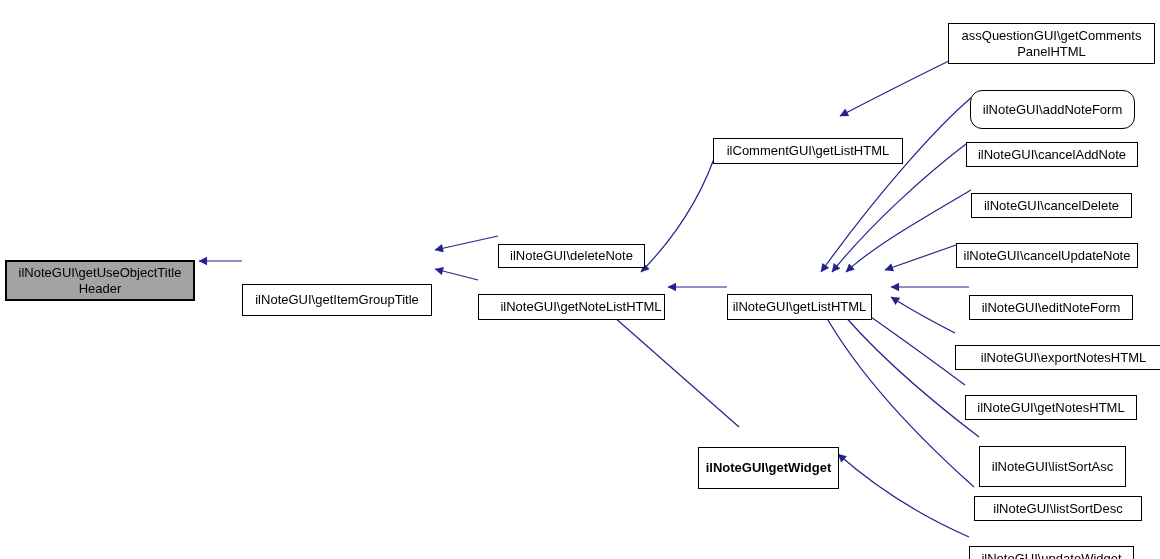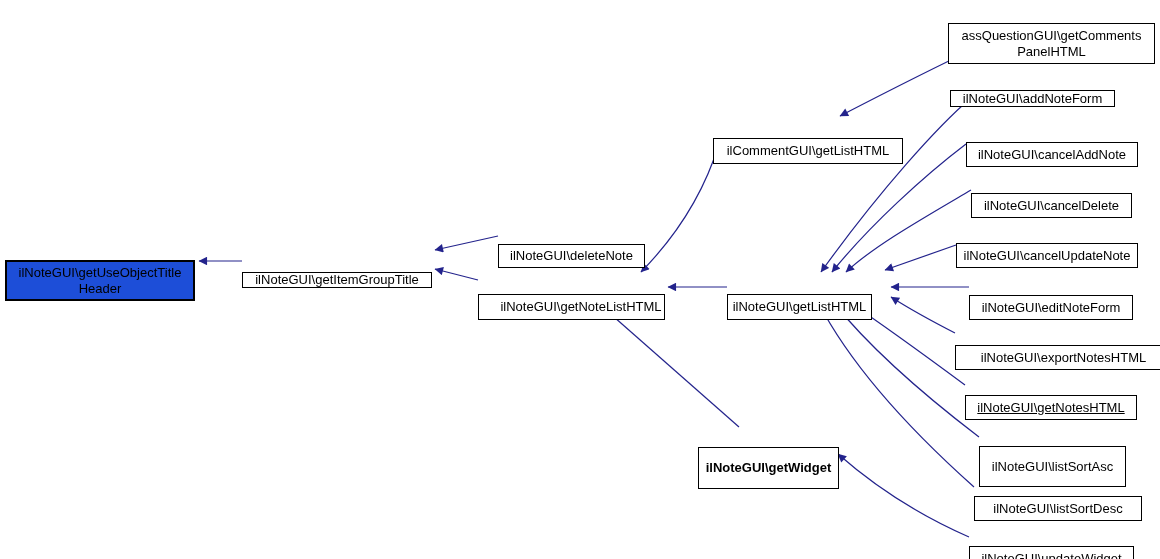--- a/index.html
+++ b/index.html
@@ -27,21 +27,21 @@
     justify-content: center;
     text-align: center;
     font-size: 13px;
     line-height: 1.22;
     color: #000000;
     white-space: nowrap;
     cursor: pointer;
     margin-top: 20px;
   }
   .node.hl {
-    background: #1d4ed8;
+    background: #a3a3a3;
     border-width: 2px;
     cursor: default;
   }
   .node span { display: block; }
 </style>
 </head>
 <body>
 
 <div id="graph-canvas">
   <svg id="edge-layer" width="1160" height="559" viewBox="0 0 1160 559" xmlns="http://www.w3.org/2000/svg">
@@ -68,58 +68,58 @@
         <path d="M979,437 Q882,363 833,302" fill="none" stroke="#23238c" stroke-width="1.2" marker-end="url(#arrowhead)"></path>
         <path d="M974,487 Q862,387 818,302" fill="none" stroke="#23238c" stroke-width="1.2" marker-end="url(#arrowhead)"></path>
         <path d="M969,537 Q896,505 838,454" fill="none" stroke="#23238c" stroke-width="1.2" marker-end="url(#arrowhead)"></path>
       </g>
   </svg>
   <div id="node-layer">
       <div class="node hl" style="left: 5px; top: 240px; width: 190px; height: 41px;">
         <span>ilNoteGUI\getUseObjectTitle</span>
         <span>Header</span>
       </div>
-      <div class="node" style="left: 242px; top: 252px; width: 190px; height: 16px;">
+      <div class="node" style="left: 242px; top: 264px; width: 190px; height: 32px;">
         <span>ilNoteGUI\getItemGroupTitle</span>
       </div>
       <div class="node" style="left: 498px; top: 224px; width: 147px; height: 24px;">
         <span>ilNoteGUI\deleteNote</span>
       </div>
       <div class="node" style="left: 478px; top: 274px; width: 187px; height: 26px; padding-left: 19px;">
         <span>ilNoteGUI\getNoteListHTML</span>
       </div>
       <div class="node" style="left: 727px; top: 274px; width: 145px; height: 26px;">
         <span>ilNoteGUI\getListHTML</span>
       </div>
       <div class="node" style="left: 713px; top: 118px; width: 190px; height: 26px;">
         <span>ilCommentGUI\getListHTML</span>
       </div>
       <div class="node" style="left: 948px; top: 3px; width: 207px; height: 41px;">
         <span>assQuestionGUI\getComments</span>
         <span>PanelHTML</span>
       </div>
-      <div class="node" style="left: 950px; top: 70px; width: 165px; height: 17px;">
+      <div class="node" style="left: 970px; top: 70px; width: 165px; height: 39px; border-radius: 12px;">
         <span>ilNoteGUI\addNoteForm</span>
       </div>
       <div class="node" style="left: 966px; top: 122px; width: 172px; height: 25px;">
         <span>ilNoteGUI\cancelAddNote</span>
       </div>
       <div class="node" style="left: 971px; top: 173px; width: 161px; height: 25px;">
         <span>ilNoteGUI\cancelDelete</span>
       </div>
       <div class="node" style="left: 956px; top: 223px; width: 182px; height: 25px;">
         <span>ilNoteGUI\cancelUpdateNote</span>
       </div>
       <div class="node" style="left: 969px; top: 275px; width: 164px; height: 25px;">
         <span>ilNoteGUI\editNoteForm</span>
       </div>
       <div class="node" style="left: 955px; top: 325px; width: 217px; height: 25px;">
         <span>ilNoteGUI\exportNotesHTML</span>
       </div>
-      <div class="node" style="left: 965px; top: 375px; width: 172px; height: 25px; text-decoration: underline;">
+      <div class="node" style="left: 965px; top: 375px; width: 172px; height: 25px;">
         <span>ilNoteGUI\getNotesHTML</span>
       </div>
       <div class="node" style="left: 979px; top: 426px; width: 147px; height: 41px;">
         <span>ilNoteGUI\listSortAsc</span>
       </div>
       <div class="node" style="left: 974px; top: 476px; width: 168px; height: 25px;">
         <span>ilNoteGUI\listSortDesc</span>
       </div>
       <div class="node" style="left: 969px; top: 526px; width: 165px; height: 25px;">
         <span>ilNoteGUI\updateWidget</span>

